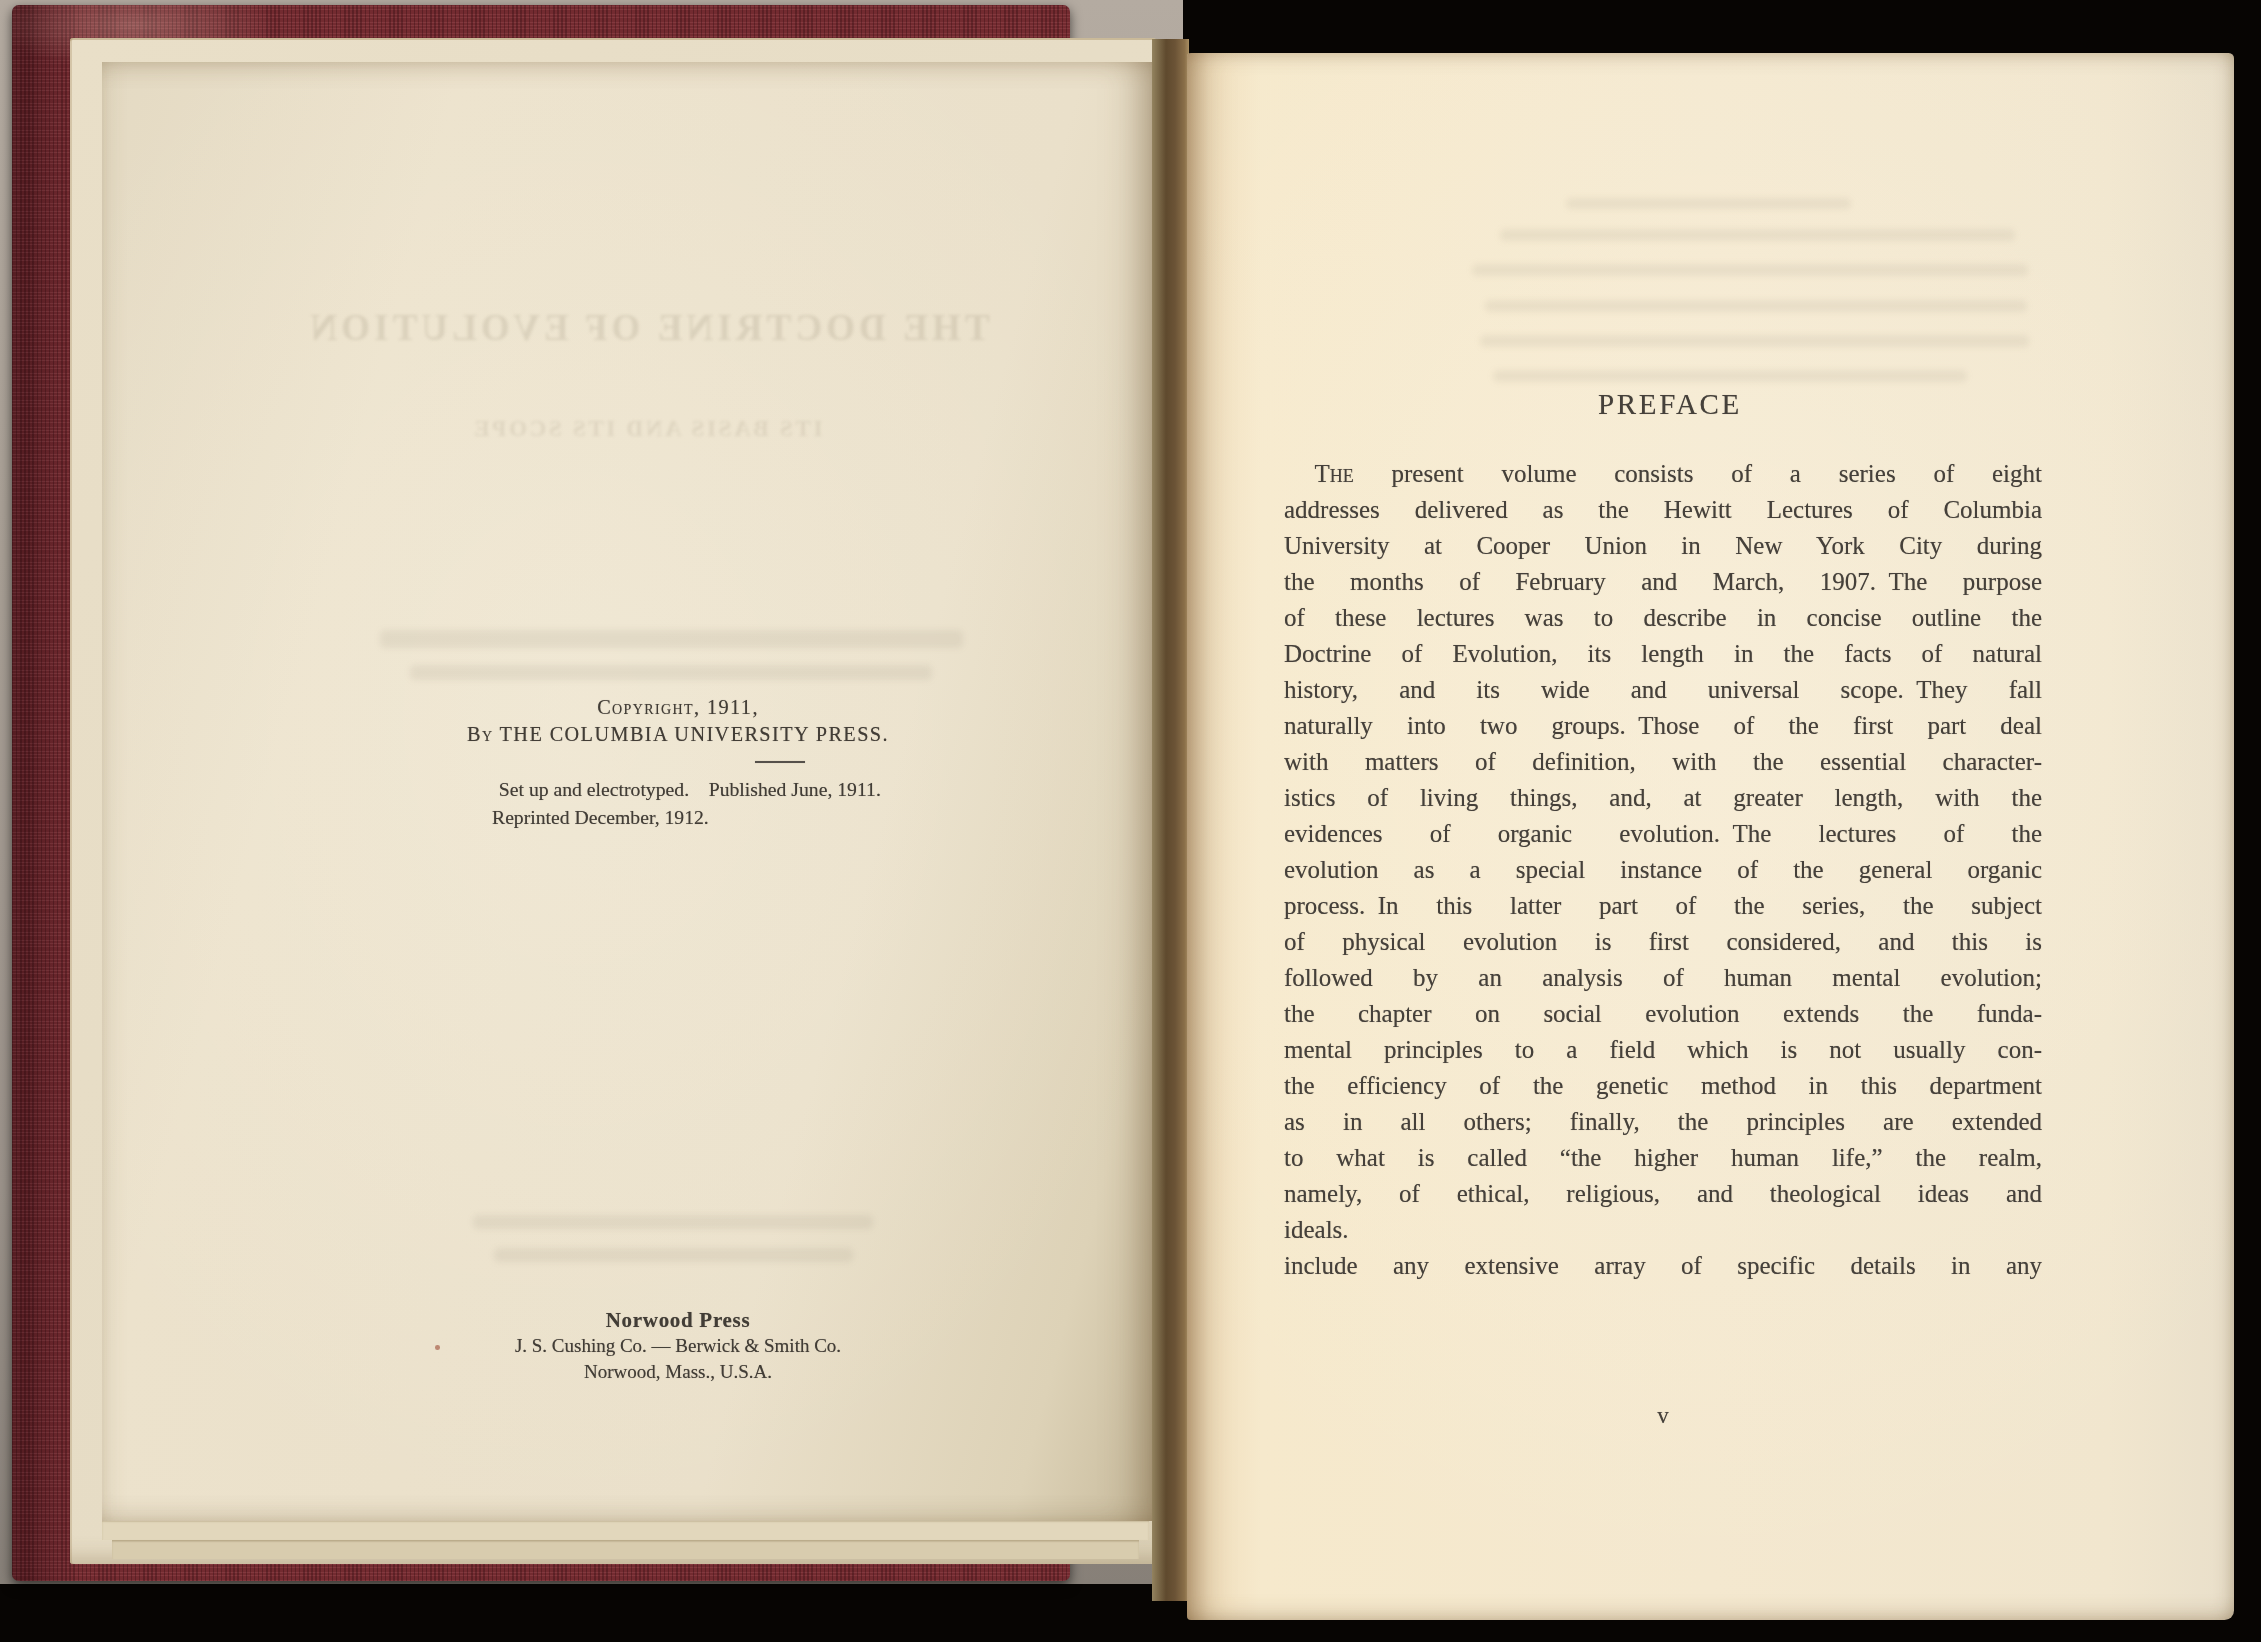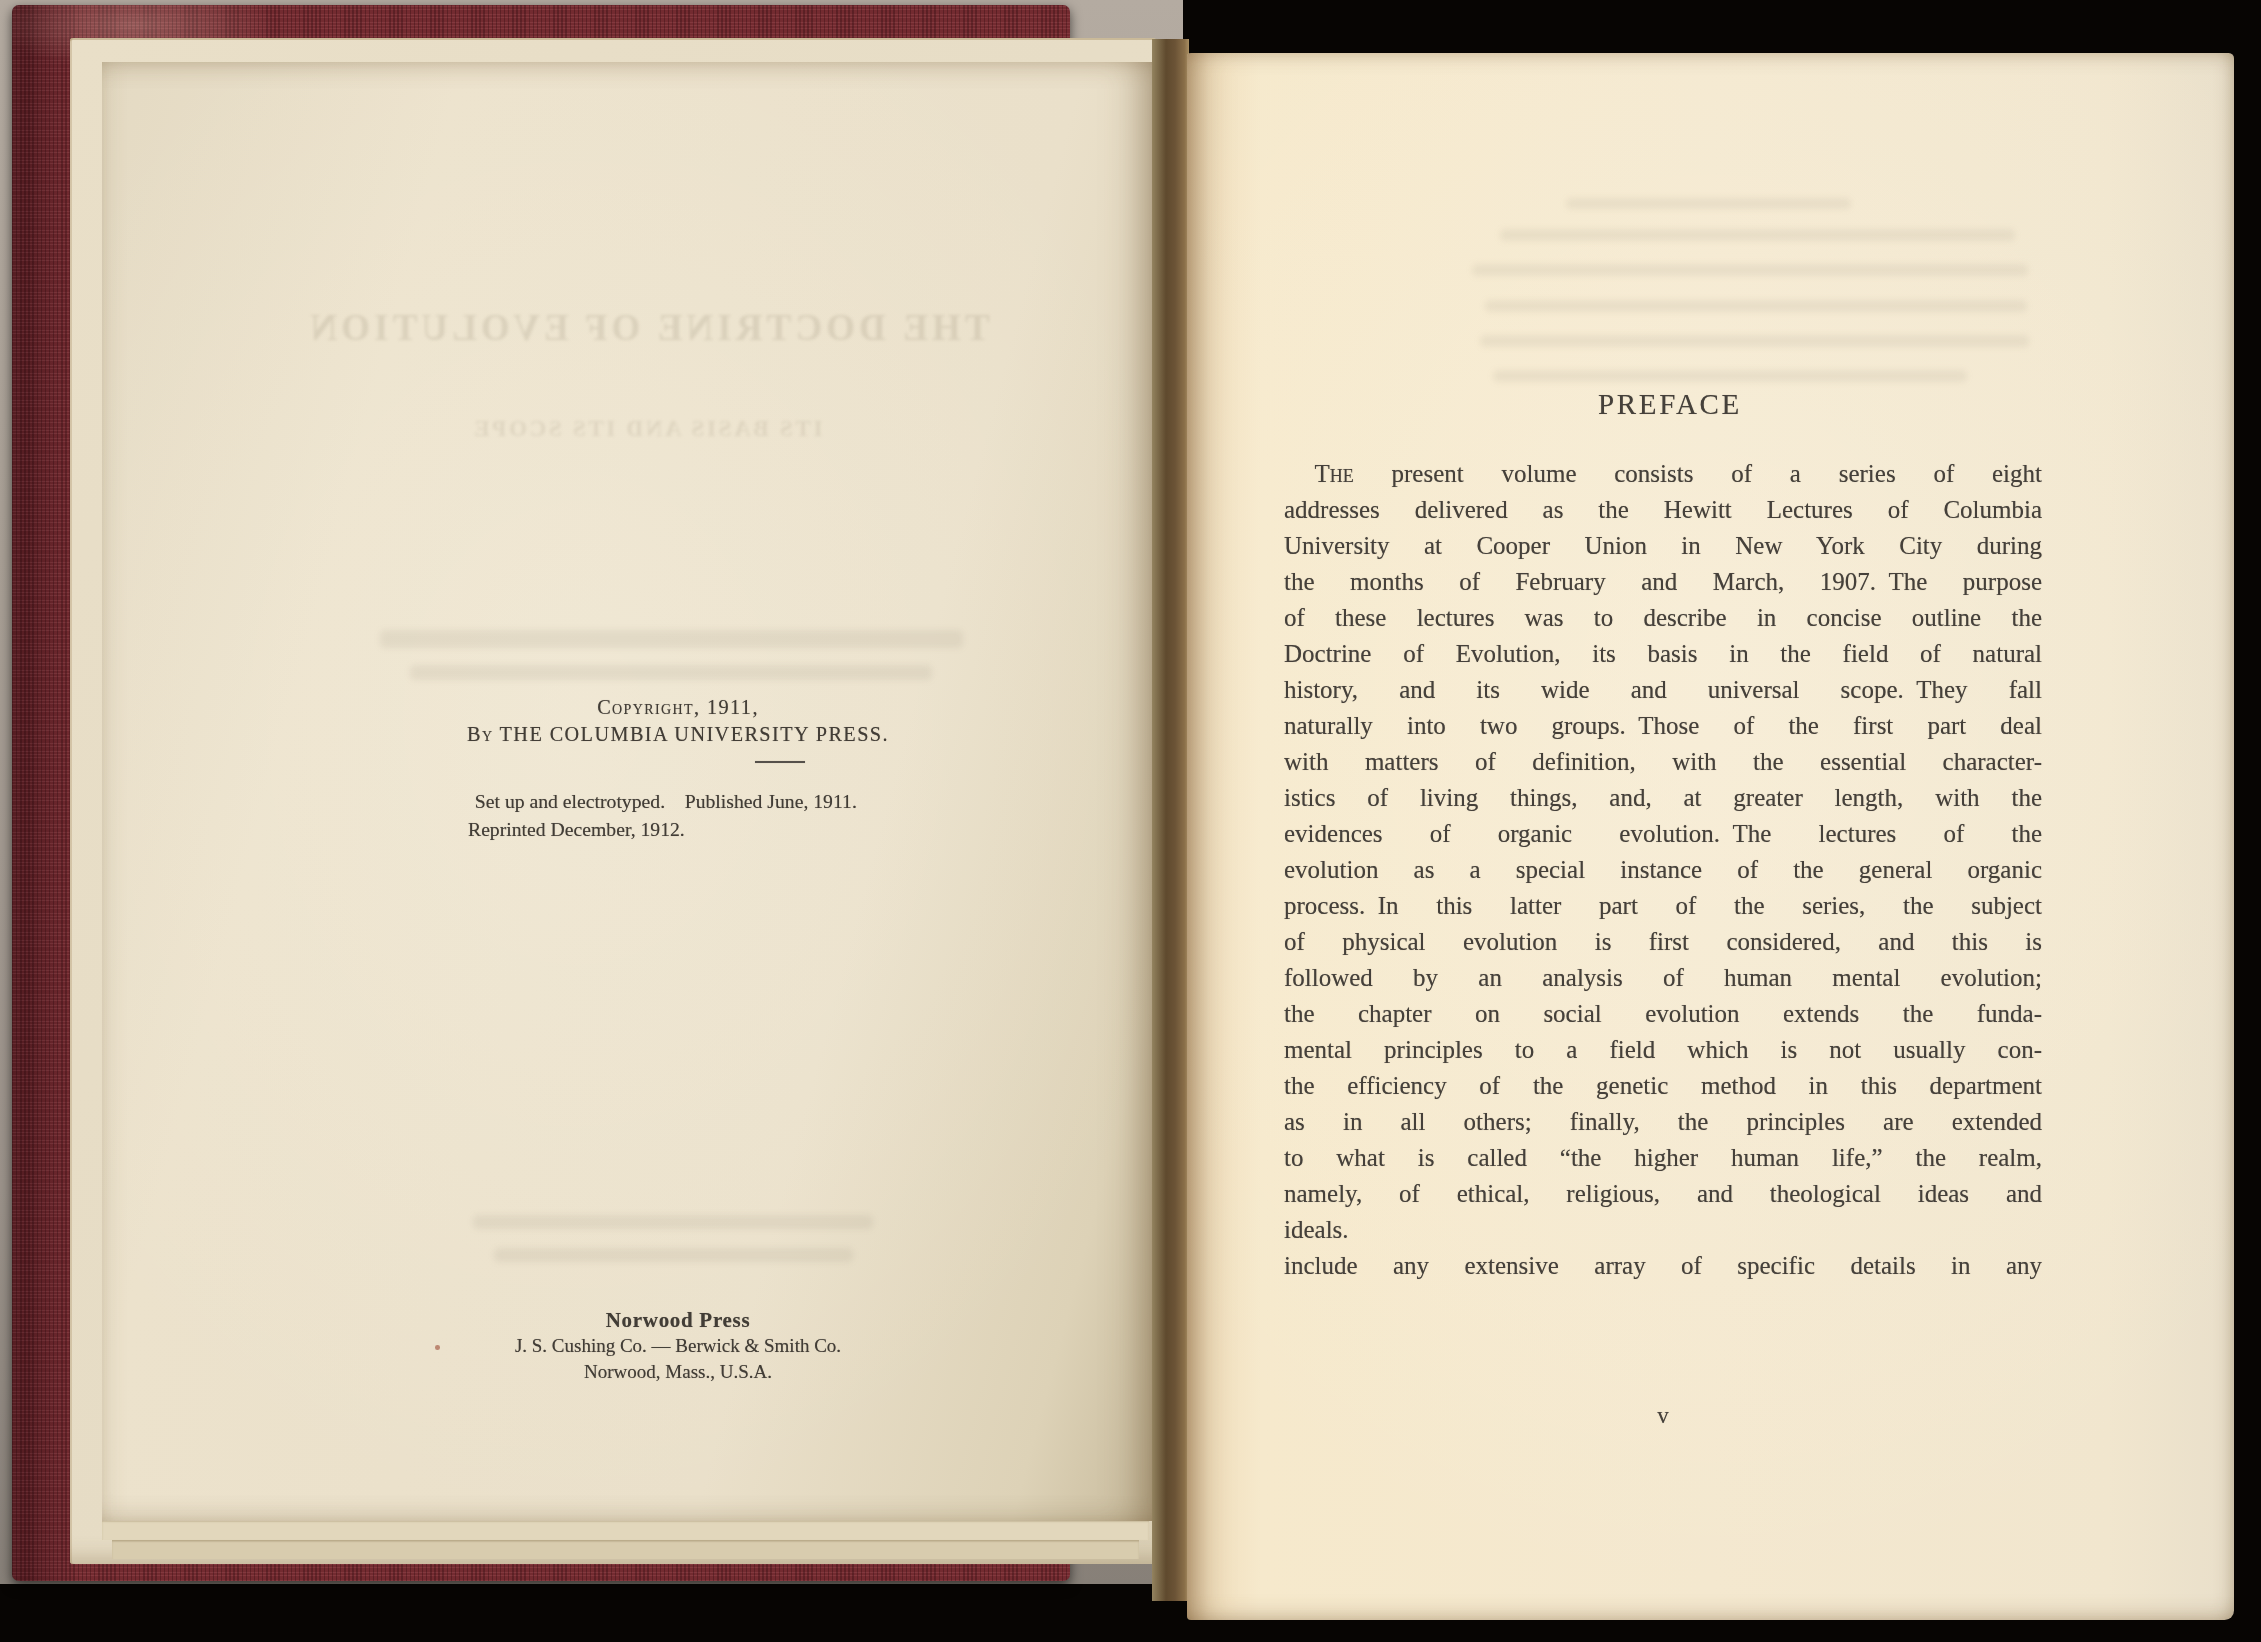--- a/index.html
+++ b/index.html
@@ -37,21 +37,21 @@
                         inset 0 17.6px 27px -20.3px rgba(120,95,55,0.35),
                         inset 19px 0 27px -20.3px rgba(120,95,55,0.22),
                         inset 0 -17.6px 27px -20.3px rgba(120,95,55,0.30);}
   .lp-ink{color:#423d36;text-shadow:0 0 0.7px rgba(66,61,54,0.55);}
   .sc{font-variant:small-caps;}
   .lp-center{position:absolute;left:339px;width:474px;text-align:center;}
   .copyright-line{top:634px;font-size:20.3px;letter-spacing:1.4px;}
   .by-line{top:661px;font-size:20.3px;letter-spacing:1.4px;}
   .rule{position:absolute;left:653px;top:699px;width:50px;height:2px;background:#55504a;
         box-shadow:0 0 0.7px rgba(66,61,54,0.6);}
-  .setup-block{position:absolute;left:366px;top:713px;width:461px;font-size:19.7px;line-height:28px;text-align:left;margin-top:12px;}
+  .setup-block{position:absolute;left:390px;top:713px;width:461px;font-size:19.7px;line-height:28px;text-align:left;}
   .setup-block .l1{text-indent:6.8px;}
   .colophon{top:1245px;}
   .colophon .press{font-size:21px;font-weight:bold;letter-spacing:0.7px;line-height:26.4px;}
   .colophon .companies{font-size:19px;line-height:26px;}
   .colophon .location{font-size:19px;line-height:26px;}
   
   .ghost{position:absolute;transform:scaleX(-1);color:rgba(122,112,86,0.16);
          filter:blur(1.4px);text-align:center;white-space:nowrap;}
   .ghost-title{left:190px;top:244px;width:712px;font-size:37px;font-weight:bold;letter-spacing:4.1px;}
   .ghost-subtitle{left:291px;top:354px;width:508px;font-size:23px;font-weight:bold;letter-spacing:2.7px;
@@ -139,21 +139,21 @@
     <div class="rp-ghost-strip" style="left:306px;top:317px;width:474px;height:11.5px;"></div>
 
     <div class="preface-heading rp-ink">PREFACE</div>
 
     <div class="text-block rp-ink">
         <div class="tline indent"><span class="lead-sc">The</span> present volume consists of a series of eight</div>
         <div class="tline">addresses delivered as the Hewitt Lectures of Columbia</div>
         <div class="tline">University at Cooper Union in New York City during</div>
         <div class="tline">the months of February and March, 1907. The purpose</div>
         <div class="tline">of these lectures was to describe in concise outline the</div>
-        <div class="tline">Doctrine of Evolution, its basis in the field of natural</div>
+        <div class="tline">Doctrine of Evolution, its length in the facts of natural</div>
         <div class="tline">history, and its wide and universal scope. They fall</div>
         <div class="tline">naturally into two groups. Those of the first part deal</div>
         <div class="tline">with matters of definition, with the essential character-</div>
         <div class="tline">istics of living things, and, at greater length, with the</div>
         <div class="tline">evidences of organic evolution. The lectures of the</div>
         <div class="tline">evolution as a special instance of the general organic</div>
         <div class="tline">process. In this latter part of the series, the subject</div>
         <div class="tline">of physical evolution is first considered, and this is</div>
         <div class="tline">followed by an analysis of human mental evolution;</div>
         <div class="tline">the chapter on social evolution extends the funda-</div>

